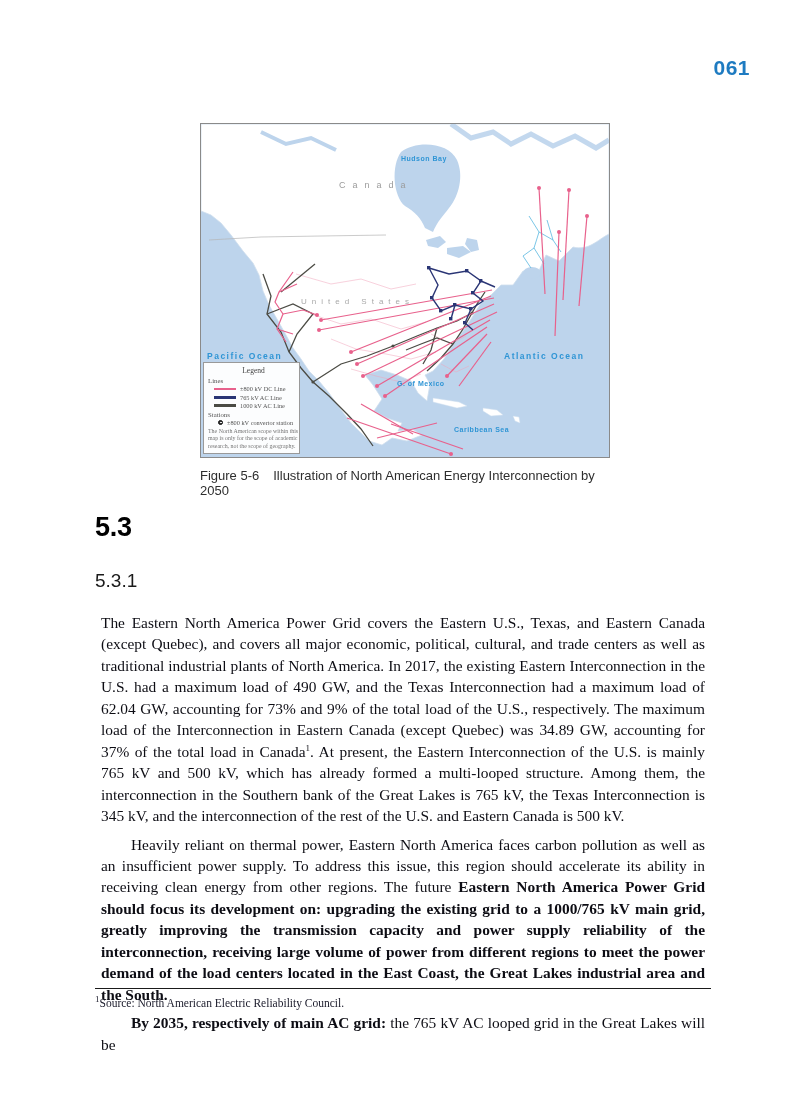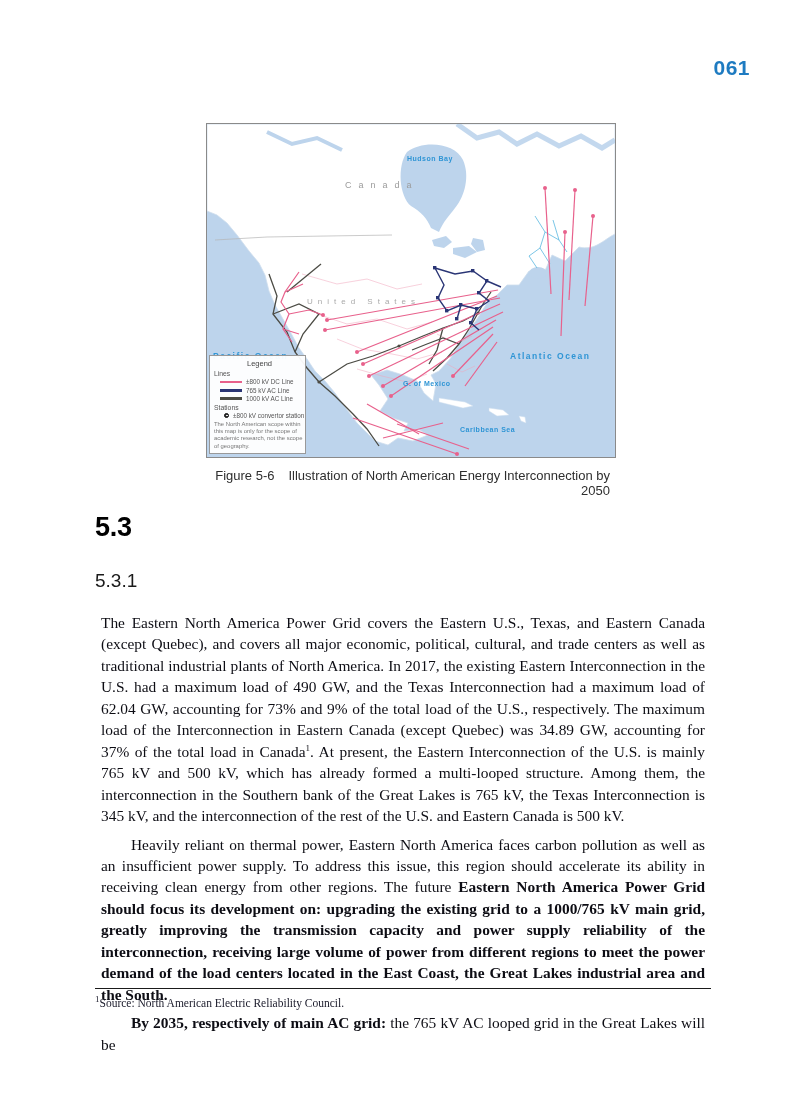--- a/index.html
+++ b/index.html
@@ -1,40 +1,40 @@
 <!DOCTYPE html>
 <html><head>
 <meta charset="utf-8">
 <style>
   * { margin:0; padding:0; box-sizing:border-box; }
   html,body { width:794px; height:1100px; background:#ffffff; font-family:"Liberation Sans", sans-serif; }
   .page { position:relative; width:786px; height:1100px; background:#fff; overflow:hidden; }
 
   .page-number { position:absolute; top:56px; right:36px; font-size:21px; font-weight:bold; color:#1e7bc1; letter-spacing:0.5px; }
 
-  .map-frame { position:absolute; left:200px; top:123px; width:410px; height:335px; border:1px solid #8a8a8a; background:#c4b5fd;margin-left:6px; }
+  .map-frame { position:absolute; left:200px; top:123px; width:410px; height:335px; border:1px solid #8a8a8a; background:#c4b5fd; }
   .map-frame svg { display:block; }
 
   svg text { font-family:"Liberation Sans", sans-serif; }
   .geo-label { fill:#9b9b9b; font-size:9px; letter-spacing:7px; }
   .geo-label-us { fill:#a9a9a9; font-size:8px; letter-spacing:5px; }
   .sea-label { fill:#2f95d5; font-size:8.5px; letter-spacing:1.5px; font-weight:bold; }
   .sea-label-sm { fill:#2f95d5; font-size:7px; letter-spacing:0.5px; font-weight:bold; }
 
-  .legend-box { position:absolute; left:2px; bottom:3px; width:97px; background:rgba(255,255,255,0.95); border:1px solid #999; padding:3px 0 3px 4px; font-size:6.3px; color:#555; }
+  .legend-box { position:absolute; left:2px; bottom:3px; width:97px; background:rgba(255,255,255,0.95); border:1px solid #999; padding:3px 0 3px 4px; font-size:6.3px; color:#555;font-family:Liberation Serif, serif; }
   .legend-title { text-align:center; font-size:7.5px; color:#444; margin-bottom:2px; }
   .legend-group-label { font-size:6.8px; color:#555; margin:1px 0; }
   .legend-row { display:flex; align-items:center; gap:4px; margin:1.5px 0 1.5px 6px; }
   .legend-swatch { width:22px; height:2px; flex:0 0 22px; }
   .legend-station-row { display:flex; align-items:center; gap:4px; margin:1px 0 1px 10px; }
   .station-dot { width:5px; height:5px; border-radius:50%; background:#333; border:1px solid #111; position:relative; flex:0 0 5px; }
   .station-dot:after { content:""; position:absolute; left:1px; top:1px; width:1.5px; height:1.5px; background:#fff; border-radius:50%; }
   .legend-note { font-size:5.9px; color:#777; line-height:1.25; margin-top:2px; }
 
-  .figure-caption { position:absolute; left:200px; top:468px; width:410px; text-align:right; font-size:13px; color:#2e2e2e; }
+  .figure-caption { position:absolute; left:200px; top:468px; width:410px; text-align:left; font-size:13px; color:#2e2e2e; }
   .figure-caption .cap-label { margin-right:14px; }
 
   .section-heading { position:absolute; left:95px; top:512px; display:flex; gap:28px; font-size:27px; font-weight:bold; color:#000; letter-spacing:-0.3px; }
   .subsection-heading { position:absolute; left:95px; top:570px; display:flex; gap:24px; font-size:19px; color:#1a1a1a; }
 
   .body-text { position:absolute; left:95px; top:606px; width:616px; font-family:"Liberation Serif", serif; font-size:15.4px; line-height:21.45px; color:#0d0d14; text-align:justify; }
   .body-text p { margin:6px; }
   .body-text p.indent { text-indent:30px; }
   .body-text p + p { margin-top:7px; }
   .b { font-weight:bold; }

